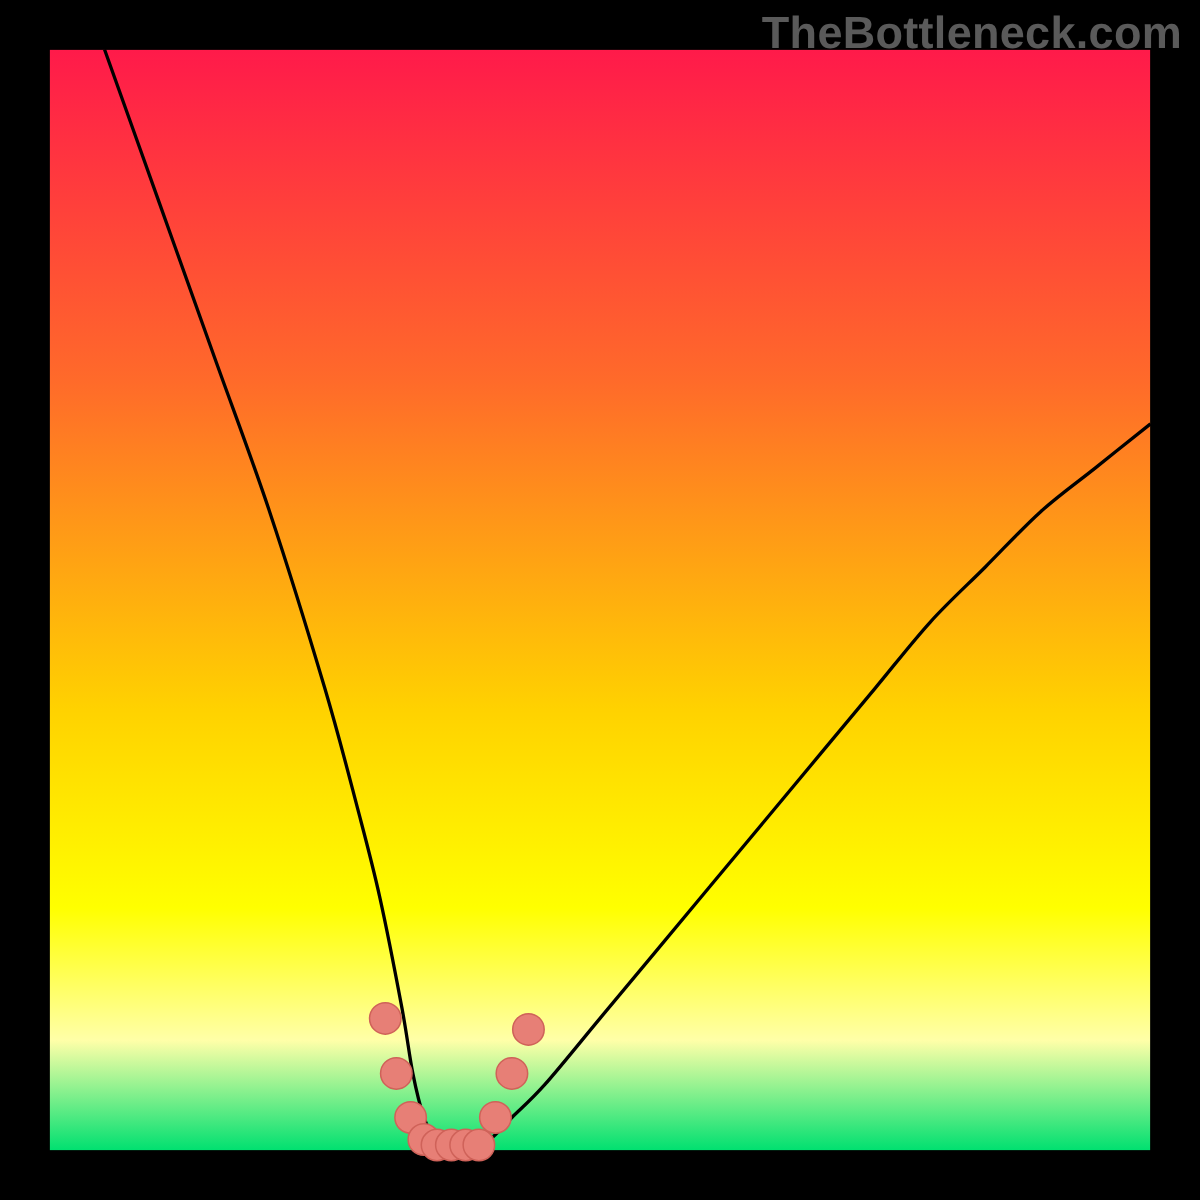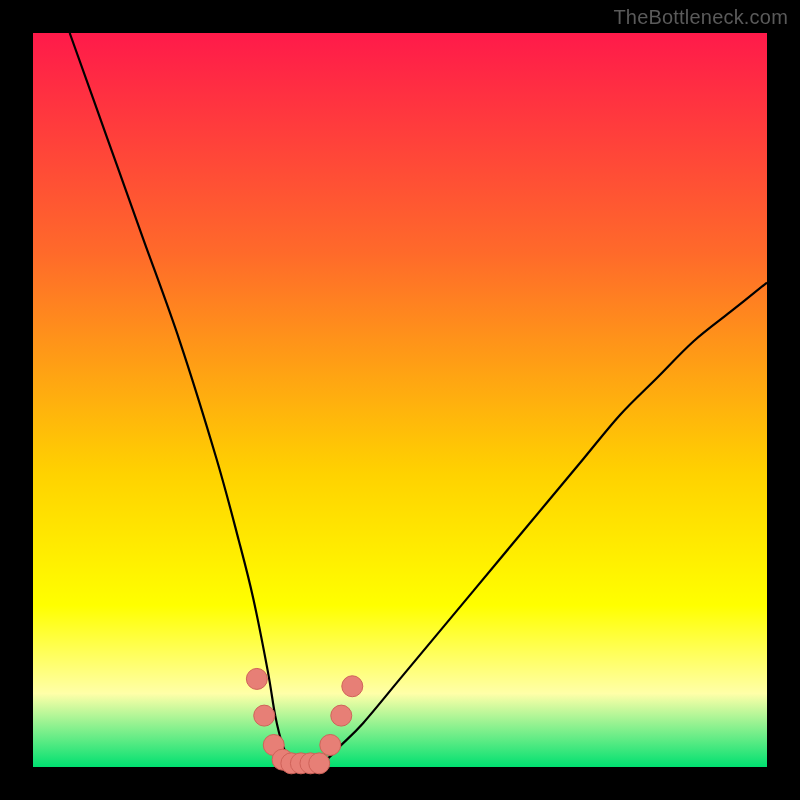--- a/index.html
+++ b/index.html
@@ -24,22 +24,22 @@
     left: 0;
     top: 0;
     width: 100%;
     height: 100%;
   }
   .watermark {
     position: absolute;
     top: 6px;
     right: 12px;
     color: #5a5a5a;
-    font-size: 20px;
-    font-weight: 400;
+    font-size: 30px;
+    font-weight: 700;
     letter-spacing: 0.2px;
   }
   .curve-svg {
     position: absolute;
     left: 33px;
     top: 33px;
     width: 734px;
     height: 734px;
     overflow: visible;
   }

